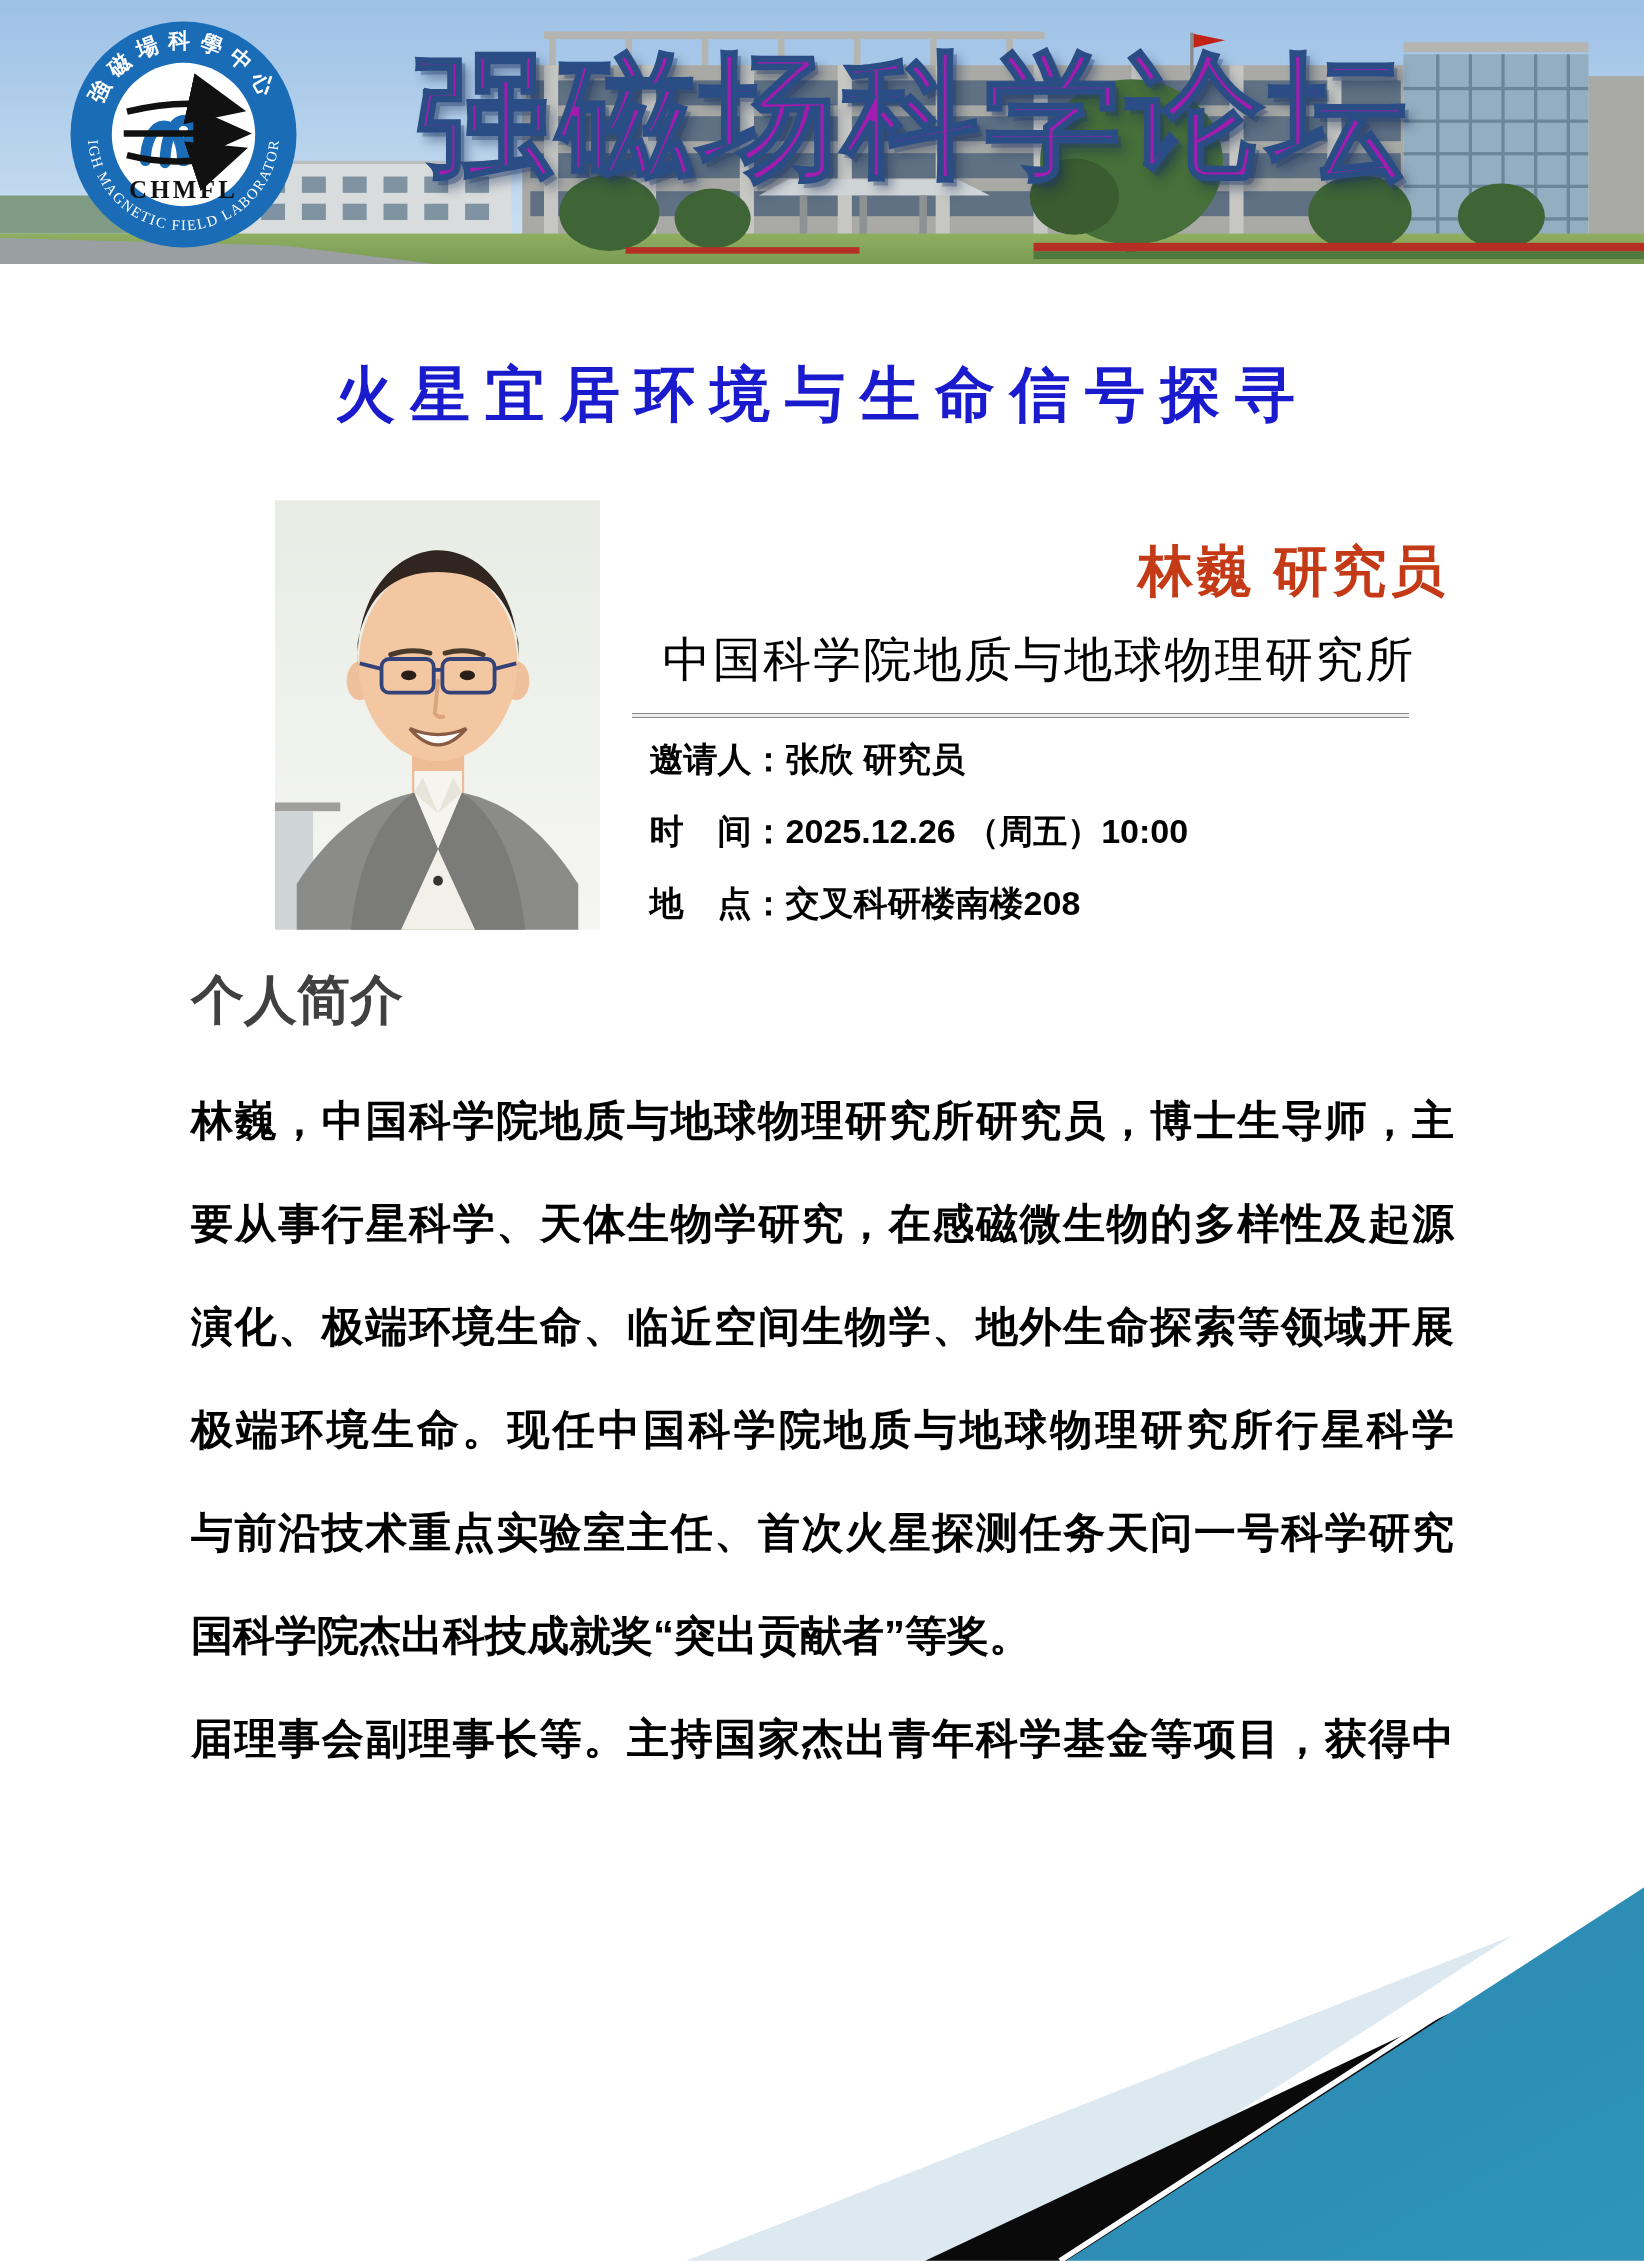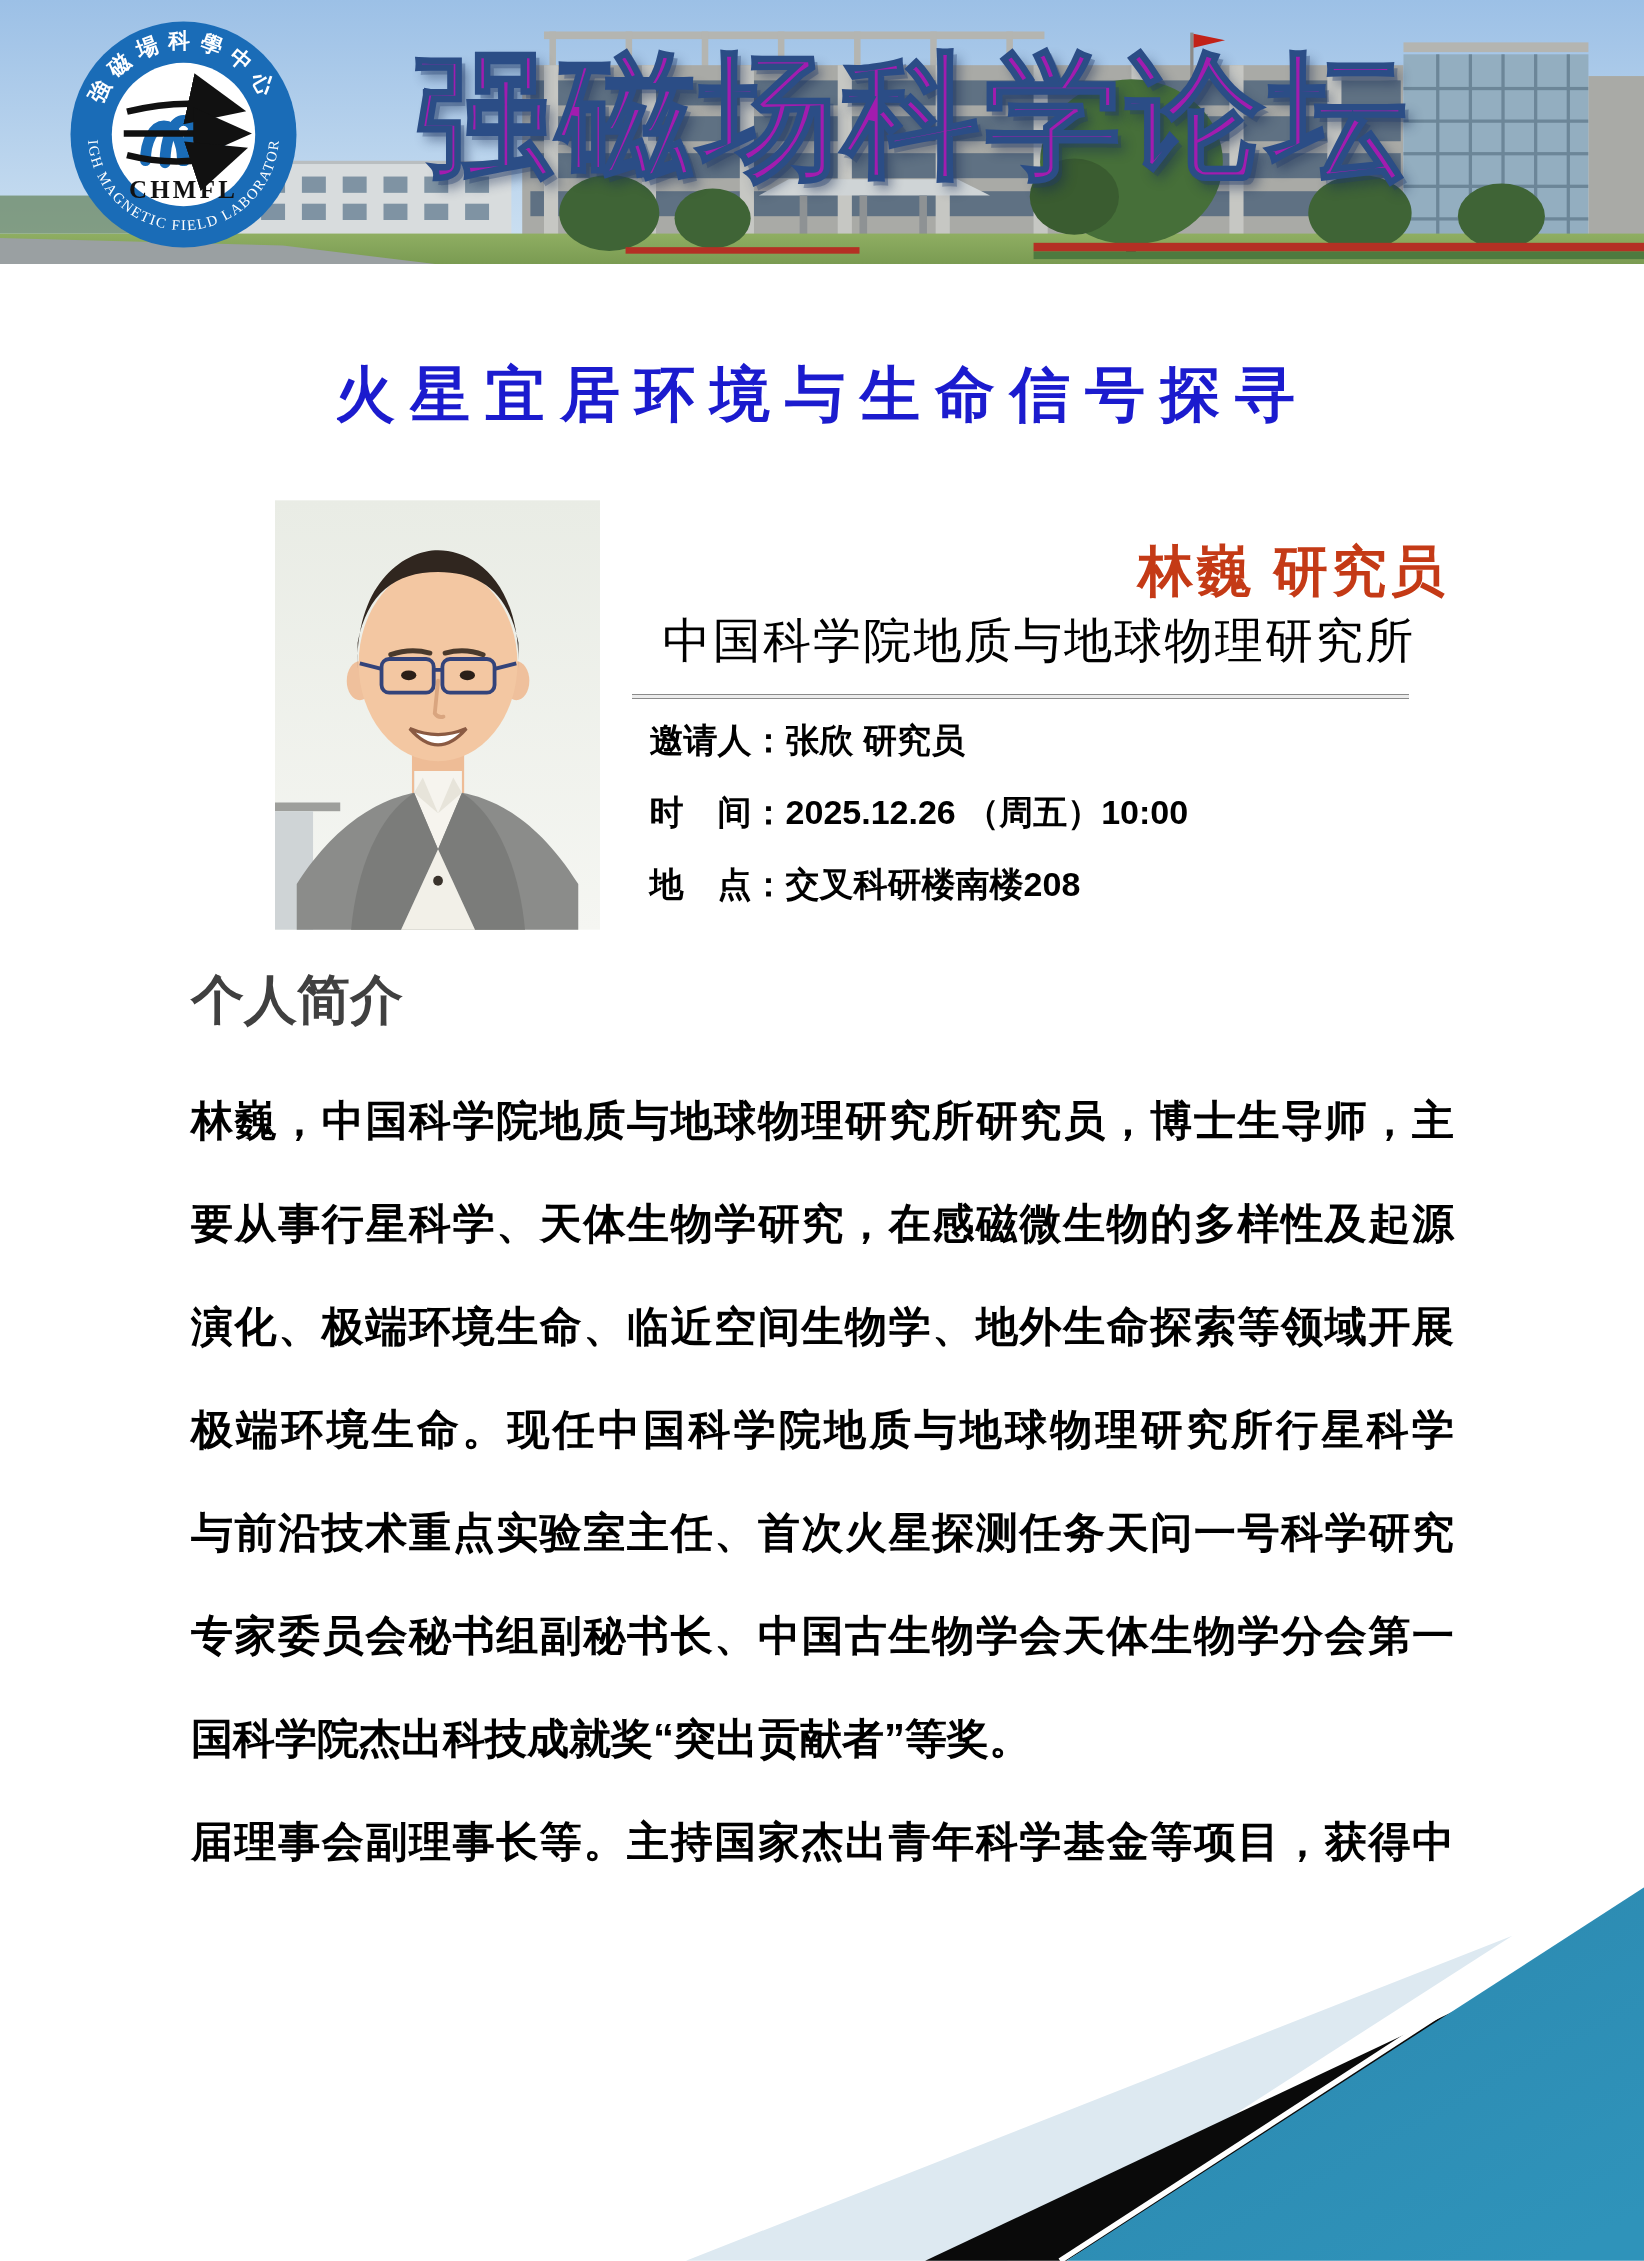--- a/index.html
+++ b/index.html
@@ -25,21 +25,21 @@
     white-space:nowrap;
   }
   
   .photo { position:absolute; left:275px; top:500px; width:325px; height:430px; }
   .info  { position:absolute; left:630px; top:544px; width:818px; }
   .speaker-name {
     font-size:55px; font-weight:800; color:#c43a16; text-align:right;
     letter-spacing:3.3px; line-height:1; white-space:nowrap;
   }
   .affiliation {
-    margin-top:18px; font-size:48px; color:#000; text-align:center; line-height:1;
+    margin-top:37px; font-size:48px; color:#000; text-align:center; line-height:1;
     font-family:"Liberation Serif", serif; letter-spacing:2.2px; white-space:nowrap;
   }
   .divider {
     margin-top:29px; margin-left:2.2px; width:777px; height:4.9px;
     border-top:1.6px solid #8a8a8a; border-bottom:1.6px solid #8a8a8a;
     background:#ececec; box-sizing:border-box;
   }
   .details { margin-top:24px; padding-left:19.6px; }
   .detail-row { display:flex; font-size:34px; font-weight:700; color:#000; line-height:1; margin-bottom:38px; white-space:pre; }
   .detail-label { white-space:pre; }
@@ -273,21 +273,20 @@
   </div>
 </div>
 
 <div class="bio-heading">个人简介</div>
 <div class="bio">
   <div class="bio-line">林巍，中国科学院地质与地球物理研究所研究员，博士生导师，主</div>
   <div class="bio-line">要从事行星科学、天体生物学研究，在感磁微生物的多样性及起源</div>
   <div class="bio-line">演化、极端环境生命、临近空间生物学、地外生命探索等领域开展</div>
   <div class="bio-line">极端环境生命。现任中国科学院地质与地球物理研究所行星科学</div>
   <div class="bio-line">与前沿技术重点实验室主任、首次火星探测任务天问一号科学研究</div>
-  <div class="bio-line">专家委员会秘书组副秘书长、中国古生物学会天体生物学分会第一</div>
   <div class="bio-line last">国科学院杰出科技成就奖“突出贡献者”等奖。</div>
   <div class="bio-line">届理事会副理事长等。主持国家杰出青年科学基金等项目，获得中</div>
 </div>
 
 <svg class="corner" viewBox="0 0 1810 700">
   <defs>
     <linearGradient id="tealg" x1="0" y1="0" x2="0.85" y2="1">
       <stop offset="0" stop-color="#17607f"></stop>
       <stop offset="0.45" stop-color="#2d8cb3"></stop>
       <stop offset="1" stop-color="#2f93ba"></stop>

